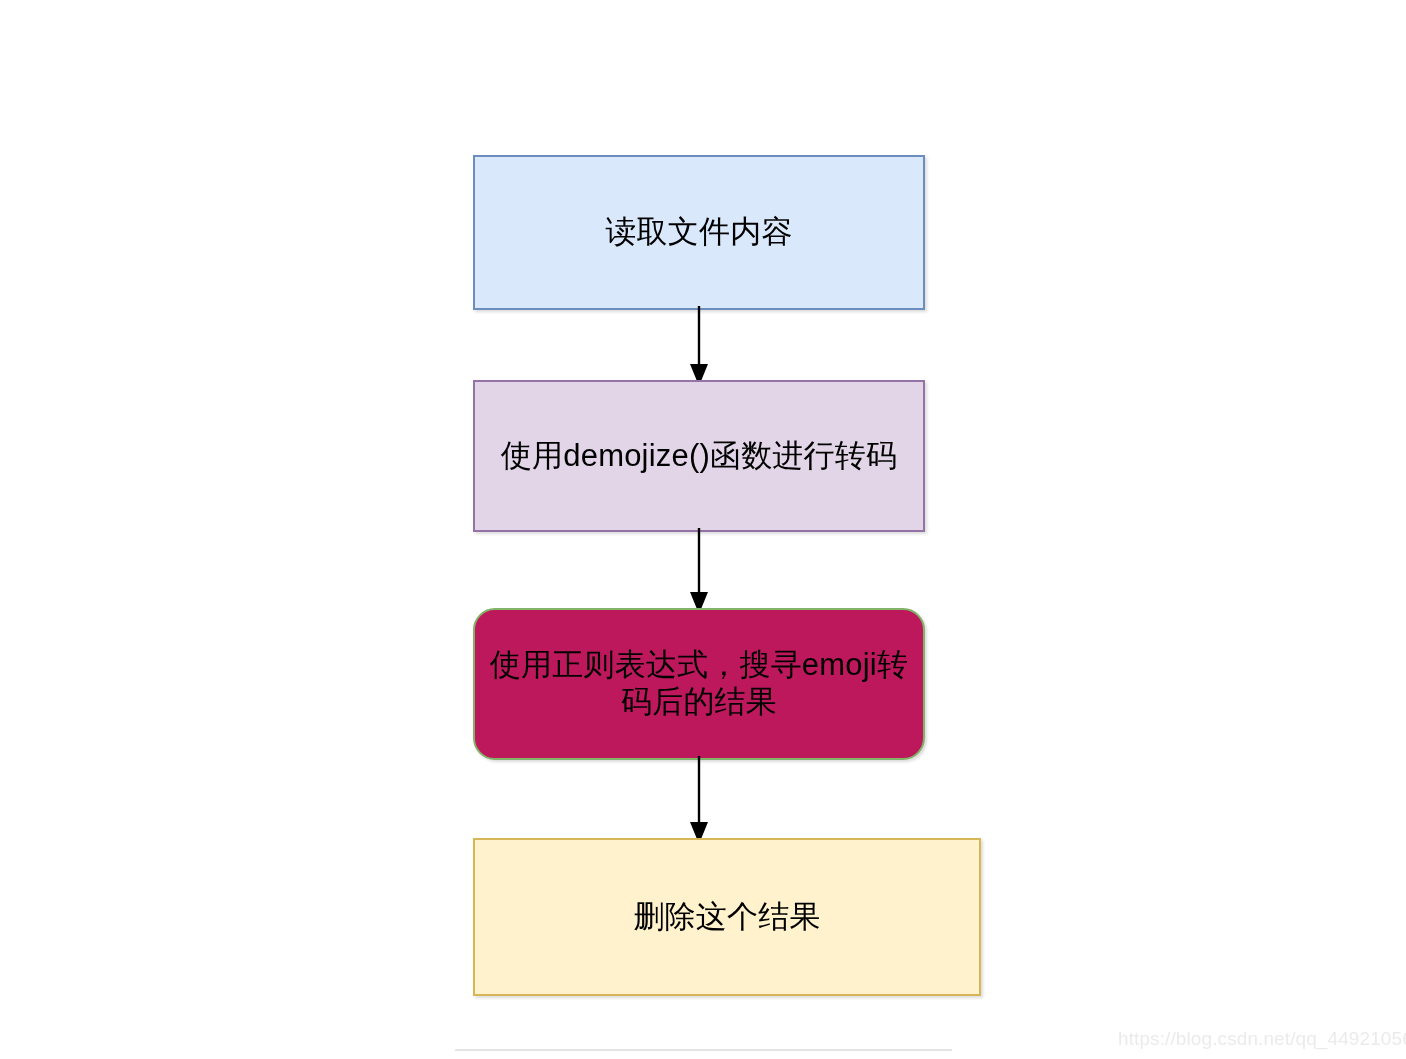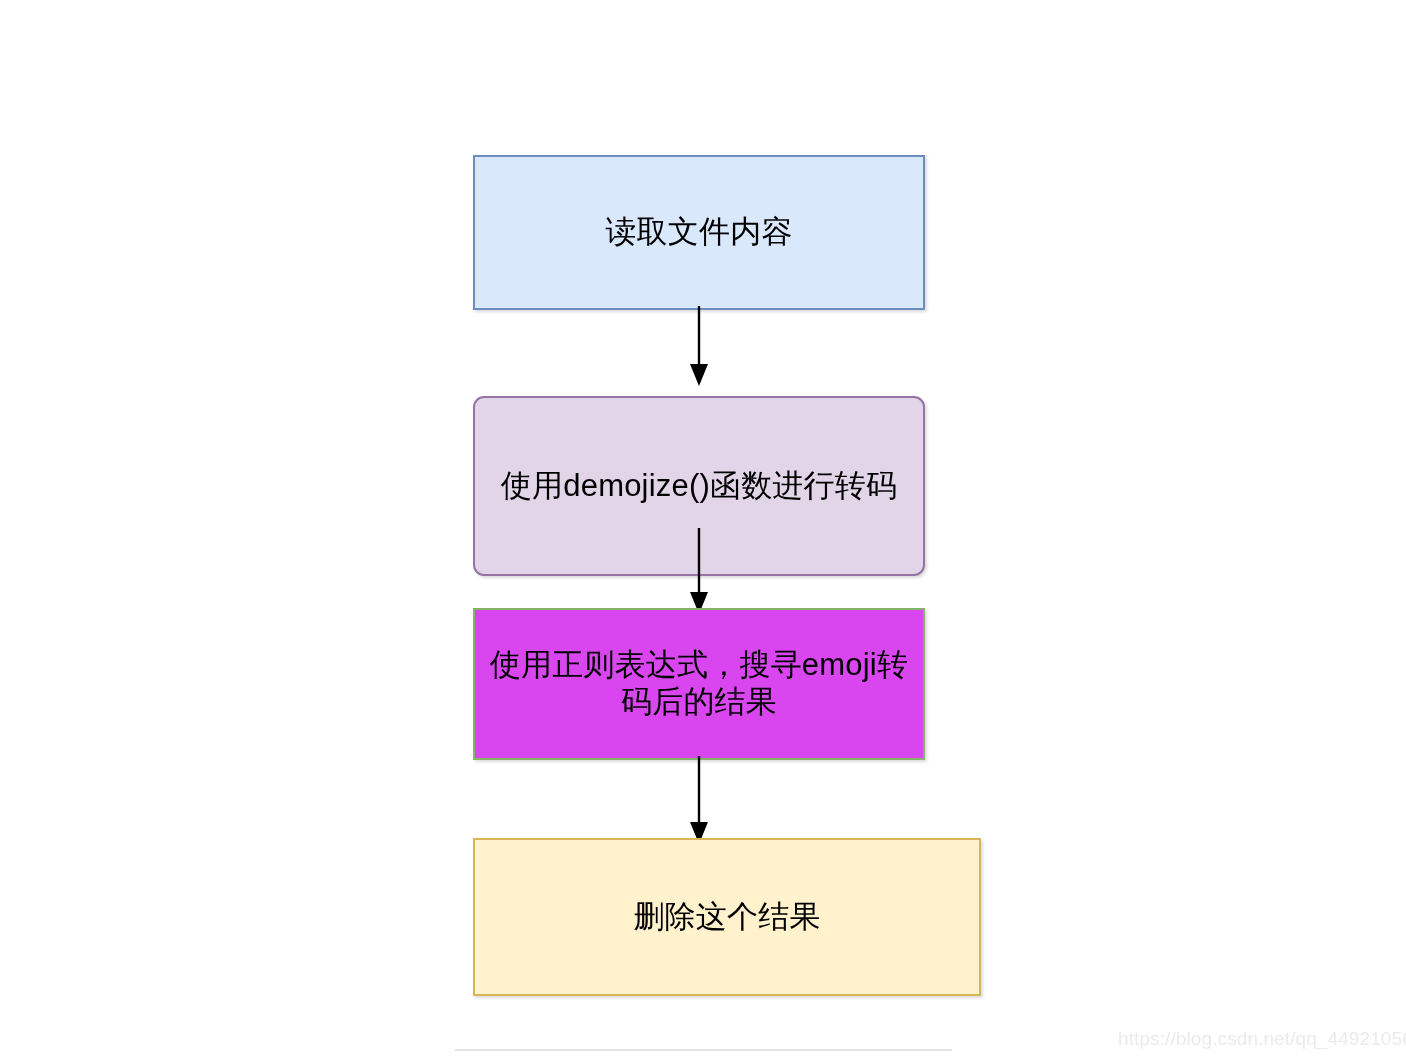--- a/index.html
+++ b/index.html
@@ -44,26 +44,26 @@
 
   .node-label {
     display: block;
     width: 100%;
     white-space: pre-line;
   }
 
   
   .node.blue   { background: #dae8fc; border-color: #6c8ebf; }
   .node.purple { background: #e1d5e7; border-color: #9673a6; }
-  .node.green  { background: #d946ef; border-color: #82b366; }
+  .node.green  { background: #be185d; border-color: #82b366; border-radius: 22px; }
   .node.yellow { background: #fff2cc; border-color: #d6b656; }
 
   
   #node-read      { left: 473px; top: 155px; width: 452px; height: 155px; }
-  #node-demojize  { left: 473px; top: 396px; width: 452px; height: 180px; border-radius: 11px; }
+  #node-demojize  { left: 473px; top: 380px; width: 452px; height: 152px; }
   #node-regex     { left: 473px; top: 608px; width: 452px; height: 152px; }
   #node-delete    { left: 473px; top: 838px; width: 508px; height: 158px; }
 
   .connector {
     position: absolute;
     pointer-events: none;
   }
   #conn-1 { left: 671px; top: 306px; width: 56px; height: 80px; }
   #conn-2 { left: 671px; top: 528px; width: 56px; height: 86px; }
   #conn-3 { left: 671px; top: 756px; width: 56px; height: 88px; }

